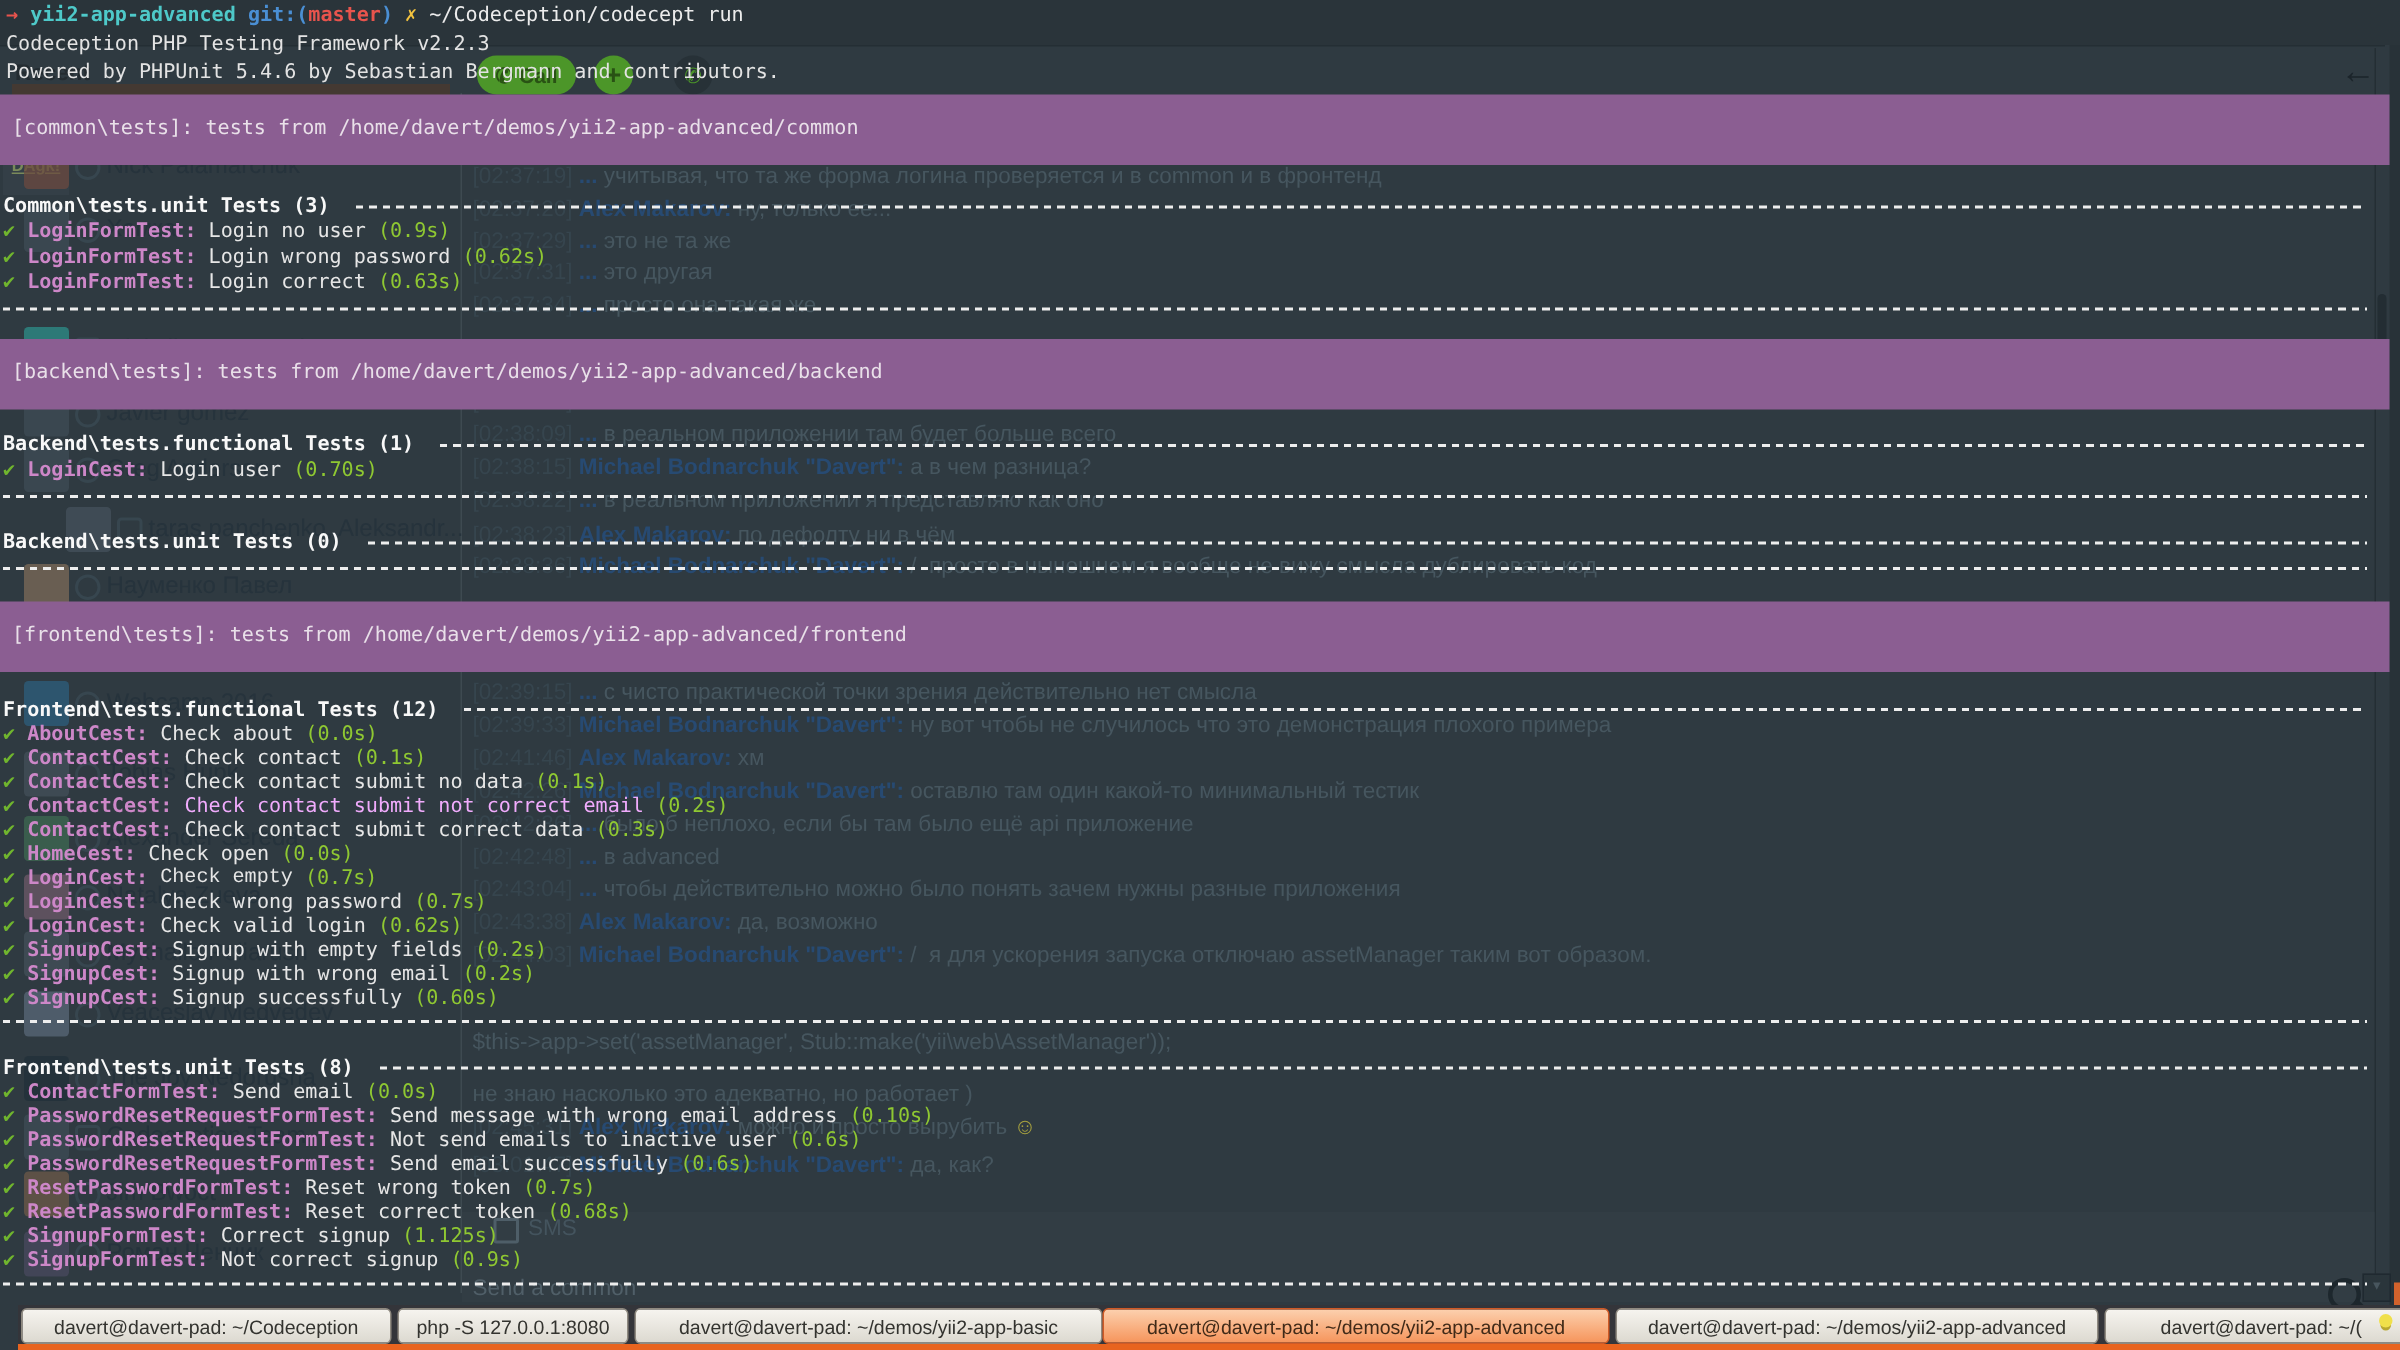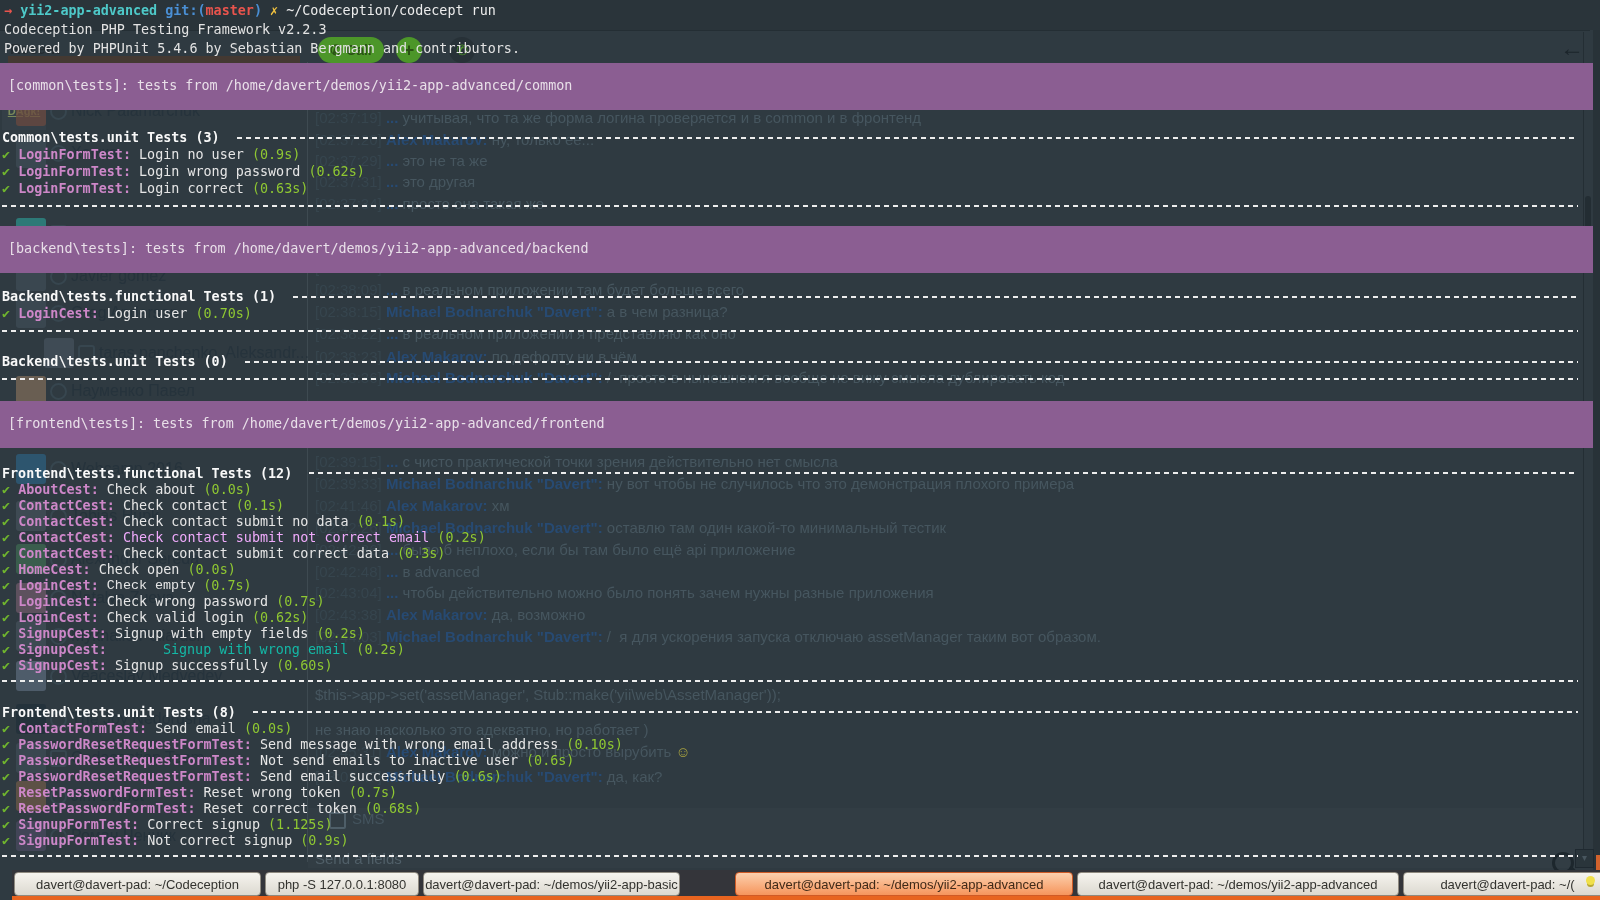--- a/index.html
+++ b/index.html
@@ -208,21 +208,21 @@
         <div class="msg" style="top: 606px;"><span class="ts">[02:43:38] </span><span class="au">Alex Makarov: </span><span>да, возможно</span></div>
         <div class="msg" style="top: 628px;"><span class="ts">[02:44:03] </span><span class="au">Michael Bodnarchuk "Davert": </span><span>/  я для ускорения запуска отключаю assetManager таким вот образом.</span></div>
         <div class="msg" style="top: 686px;"><span>$this-&gt;app-&gt;set('assetManager', Stub::make('yii\web\AssetManager'));</span></div>
         <div class="msg" style="top: 721px;"><span>не знаю насколько это адекватно, но работает )</span></div>
         <div class="msg" style="top: 743px;"><span class="ts">[02:45:31] </span><span class="au">Alex Makarov: </span><span>можно и просто вырубить</span><span class="em"> ☺</span></div>
         <div class="msg" style="top: 768px;"><span class="ts">[03:01:47] </span><span class="au">Michael Bodnarchuk "Davert": </span><span>да, как?</span></div>
       </div>
     <div class="input-band"></div>
     <div class="sms-box"></div>
     <div class="sms-lbl">SMS</div>
-    <div class="send-ph">Send a fields</div>
+    <div class="send-ph">Send a common</div>
     <div class="scroll-thumb"></div>
     <div class="scroll-arrow">▾</div>
     <div class="search-ic"></div>
     <div class="orange-edge"></div>
   </div>
 
   <div id="terminal">
     <div class="tline" style="top:2px;height:17px;">
       <span style="color:#e8544d;font-weight:bold;">→</span><span> </span><span style="color:#4ec9c9;font-weight:bold;">yii2-app-advanced</span><span> </span><span style="color:#4a8fd4;font-weight:bold;">git:(</span><span style="color:#e8544d;font-weight:bold;">master</span><span style="color:#4a8fd4;font-weight:bold;">)</span><span> </span><span style="color:#f3c33f;font-weight:bold;">✗</span><span> </span><span style="color:#ececec;">~/Codeception/codecept run</span>
     </div>
@@ -258,21 +258,21 @@
         <div class="tline" style="left: 2px; top: 481px; height: 16px;"><span class="chk" style="color: rgb(112, 181, 46);">✔ </span><span class="tname" style="color: rgb(205, 135, 200);">AboutCest: </span><span style="color: rgb(230, 230, 230);">Check about </span><span style="color: rgb(143, 200, 50);">(0.0s)</span></div>
         <div class="tline" style="left: 2px; top: 497px; height: 16px;"><span class="chk" style="color: rgb(112, 181, 46);">✔ </span><span class="tname" style="color: rgb(205, 135, 200);">ContactCest: </span><span style="color: rgb(230, 230, 230);">Check contact </span><span style="color: rgb(143, 200, 50);">(0.1s)</span></div>
         <div class="tline" style="left: 2px; top: 513px; height: 16px;"><span class="chk" style="color: rgb(112, 181, 46);">✔ </span><span class="tname" style="color: rgb(205, 135, 200);">ContactCest: </span><span style="color: rgb(230, 230, 230);">Check contact submit no data </span><span style="color: rgb(143, 200, 50);">(0.1s)</span></div>
         <div class="tline" style="left: 2px; top: 529px; height: 16px;"><span class="chk" style="color: rgb(112, 181, 46);">✔ </span><span class="tname" style="color: rgb(205, 135, 200);">ContactCest: </span><span style="color: #f0abfc;">Check contact submit not correct email </span><span style="color: rgb(143, 200, 50);">(0.2s)</span></div>
         <div class="tline" style="left: 2px; top: 545px; height: 16px;"><span class="chk" style="color: rgb(112, 181, 46);">✔ </span><span class="tname" style="color: rgb(205, 135, 200);">ContactCest: </span><span style="color: rgb(230, 230, 230);">Check contact submit correct data </span><span style="color: rgb(143, 200, 50);">(0.3s)</span></div>
         <div class="tline" style="left: 2px; top: 561px; height: 16px;"><span class="chk" style="color: rgb(112, 181, 46);">✔ </span><span class="tname" style="color: rgb(205, 135, 200);">HomeCest: </span><span style="color: rgb(230, 230, 230);">Check open </span><span style="color: rgb(143, 200, 50);">(0.0s)</span></div>
         <div class="tline" style="left: 2px; top: 577px; height: 16px;"><span class="chk" style="color: rgb(112, 181, 46);">✔ </span><span class="tname" style="color: rgb(205, 135, 200);">LoginCest: </span><span style="color: rgb(230, 230, 230); font-family: Liberation Mono, monospace;">Check empty </span><span style="color: rgb(143, 200, 50);">(0.7s)</span></div>
         <div class="tline" style="left: 2px; top: 593px; height: 16px;"><span class="chk" style="color: rgb(112, 181, 46);">✔ </span><span class="tname" style="color: rgb(205, 135, 200);">LoginCest: </span><span style="color: rgb(230, 230, 230);">Check wrong password </span><span style="color: rgb(143, 200, 50);">(0.7s)</span></div>
         <div class="tline" style="left: 2px; top: 609px; height: 16px;"><span class="chk" style="color: rgb(112, 181, 46);">✔ </span><span class="tname" style="color: rgb(205, 135, 200);">LoginCest: </span><span style="color: rgb(230, 230, 230);">Check valid login </span><span style="color: rgb(143, 200, 50);">(0.62s)</span></div>
         <div class="tline" style="left: 2px; top: 625px; height: 16px;"><span class="chk" style="color: rgb(112, 181, 46);">✔ </span><span class="tname" style="color: rgb(205, 135, 200);">SignupCest: </span><span style="color: rgb(230, 230, 230);">Signup with empty fields </span><span style="color: rgb(143, 200, 50);">(0.2s)</span></div>
-        <div class="tline" style="left: 2px; top: 641px; height: 16px;"><span class="chk" style="color: rgb(112, 181, 46);">✔ </span><span class="tname" style="color: rgb(205, 135, 200);">SignupCest: </span><span style="color: #14b8a6; margin-left: 48px;">Signup with wrong email </span><span style="color: rgb(143, 200, 50);">(0.2s)</span></div>
+        <div class="tline" style="left: 2px; top: 641px; height: 16px;"><span class="chk" style="color: rgb(112, 181, 46);">✔ </span><span class="tname" style="color: rgb(205, 135, 200);">SignupCest: </span><span style="color: #e5e5e5;">Signup with wrong email </span><span style="color: rgb(143, 200, 50);">(0.2s)</span></div>
         <div class="tline" style="left: 2px; top: 657px; height: 16px;"><span class="chk" style="color: rgb(112, 181, 46);">✔ </span><span class="tname" style="color: rgb(205, 135, 200);">SignupCest: </span><span style="color: rgb(230, 230, 230);">Signup successfully </span><span style="color: rgb(143, 200, 50);">(0.60s)</span></div>
         <div class="dash-row" style="top: 673px; height: 16px;">
           <div></div>
         </div>
         <div class="sect-line" style="top: 704px; height: 16px;"><span class="sect-title" style="color: rgb(248, 248, 248);">Frontend\tests.unit Tests (8) </span><span class="dash-fill"></span></div>
         <div class="tline" style="left: 2px; top: 720px; height: 16px;"><span class="chk" style="color: rgb(112, 181, 46);">✔ </span><span class="tname" style="color: rgb(205, 135, 200);">ContactFormTest: </span><span style="color: rgb(230, 230, 230);">Send email </span><span style="color: rgb(143, 200, 50);">(0.0s)</span></div>
         <div class="tline" style="left: 2px; top: 736px; height: 16px;"><span class="chk" style="color: rgb(112, 181, 46);">✔ </span><span class="tname" style="color: rgb(205, 135, 200);">PasswordResetRequestFormTest: </span><span style="color: rgb(230, 230, 230);">Send message with wrong email address </span><span style="color: rgb(143, 200, 50);">(0.10s)</span></div>
         <div class="tline" style="left: 2px; top: 752px; height: 16px;"><span class="chk" style="color: rgb(112, 181, 46);">✔ </span><span class="tname" style="color: rgb(205, 135, 200);">PasswordResetRequestFormTest: </span><span style="color: rgb(230, 230, 230);">Not send emails to inactive user </span><span style="color: rgb(143, 200, 50);">(0.6s)</span></div>
         <div class="tline" style="left: 2px; top: 768px; height: 16px;"><span class="chk" style="color: rgb(112, 181, 46);">✔ </span><span class="tname" style="color: rgb(205, 135, 200);">PasswordResetRequestFormTest: </span><span style="color: rgb(230, 230, 230);">Send email successfully </span><span style="color: rgb(143, 200, 50);">(0.6s)</span></div>
         <div class="tline" style="left: 2px; top: 784px; height: 16px;"><span class="chk" style="color: rgb(112, 181, 46);">✔ </span><span class="tname" style="color: rgb(205, 135, 200);">ResetPasswordFormTest: </span><span style="color: rgb(230, 230, 230);">Reset wrong token </span><span style="color: rgb(143, 200, 50);">(0.7s)</span></div>
@@ -282,20 +282,20 @@
         <div class="dash-row" style="top: 848px; height: 16px;">
           <div></div>
         </div>
       </div>
   </div>
 
   <div id="taskbar">
     <div class="bstrip"></div>
   <div class="tb-btn" style="left: 2px; width: 247px;">davert@davert-pad: ~/Codeception</div>
       <div class="tb-btn" style="left: 253px; width: 154px;">php -S 127.0.0.1:8080</div>
-      <div class="tb-btn" style="left: 411px; width: 257px;">davert@davert-pad: ~/demos/yii2-app-basic</div>
+      <div class="tb-btn" style="left: 411px; width: 312px;">davert@davert-pad: ~/demos/yii2-app-basic</div>
       <div class="tb-btn active" style="left: 723px; width: 338px;">davert@davert-pad: ~/demos/yii2-app-advanced</div>
       <div class="tb-btn" style="left: 1065px; width: 322px;">davert@davert-pad: ~/demos/yii2-app-advanced</div>
       <div class="tb-btn" style="left: 1391px; width: 209px;">davert@davert-pad: ~/(</div>
     </div>
   <div class="bulb"></div>
 
 </div>
 
 </body></html>

